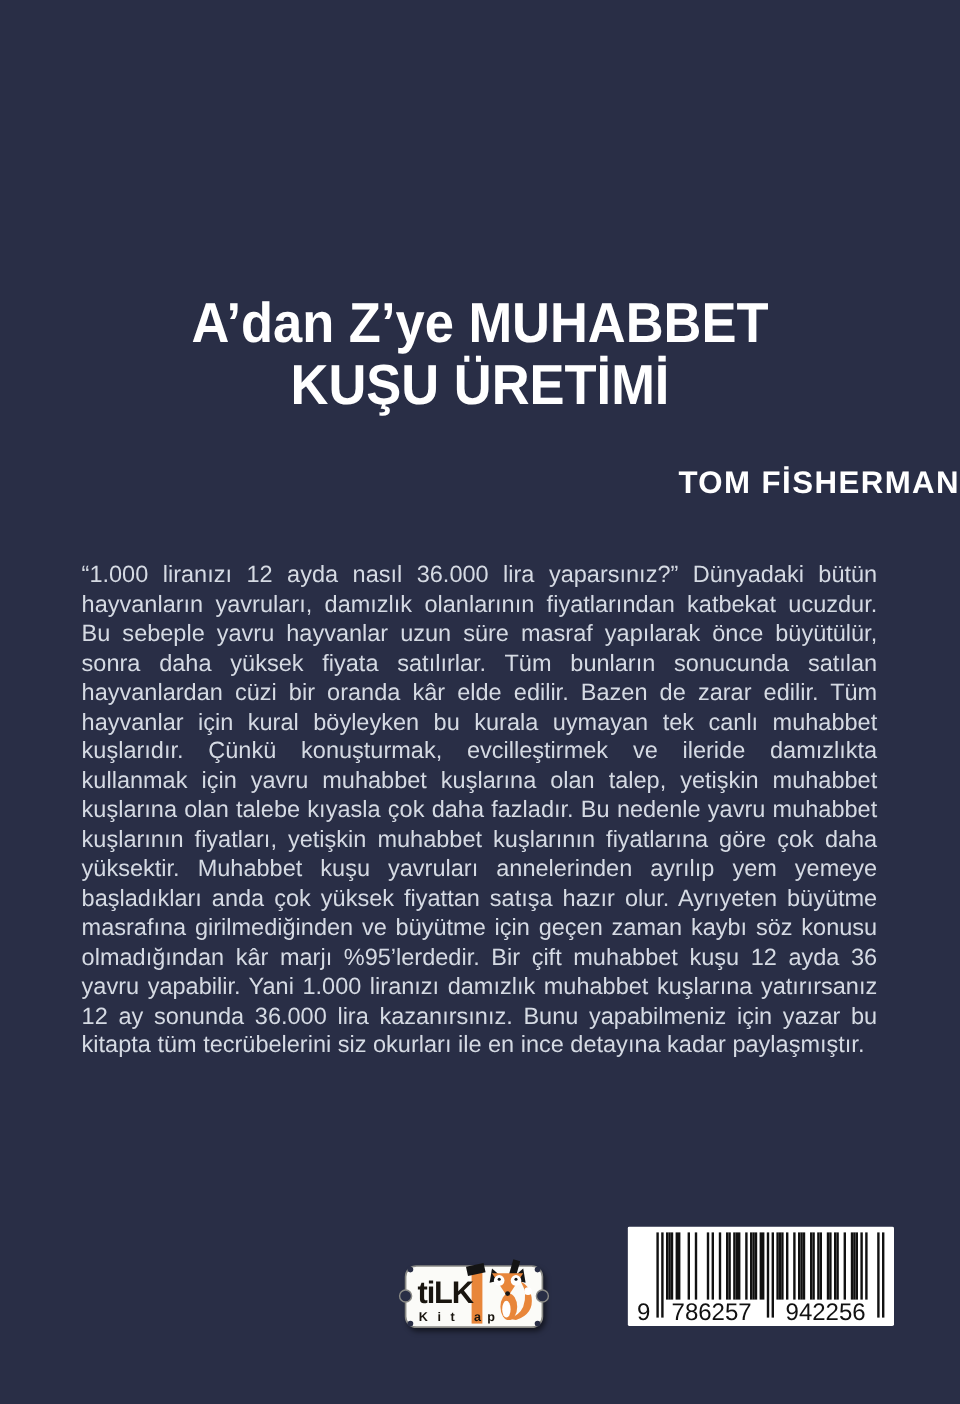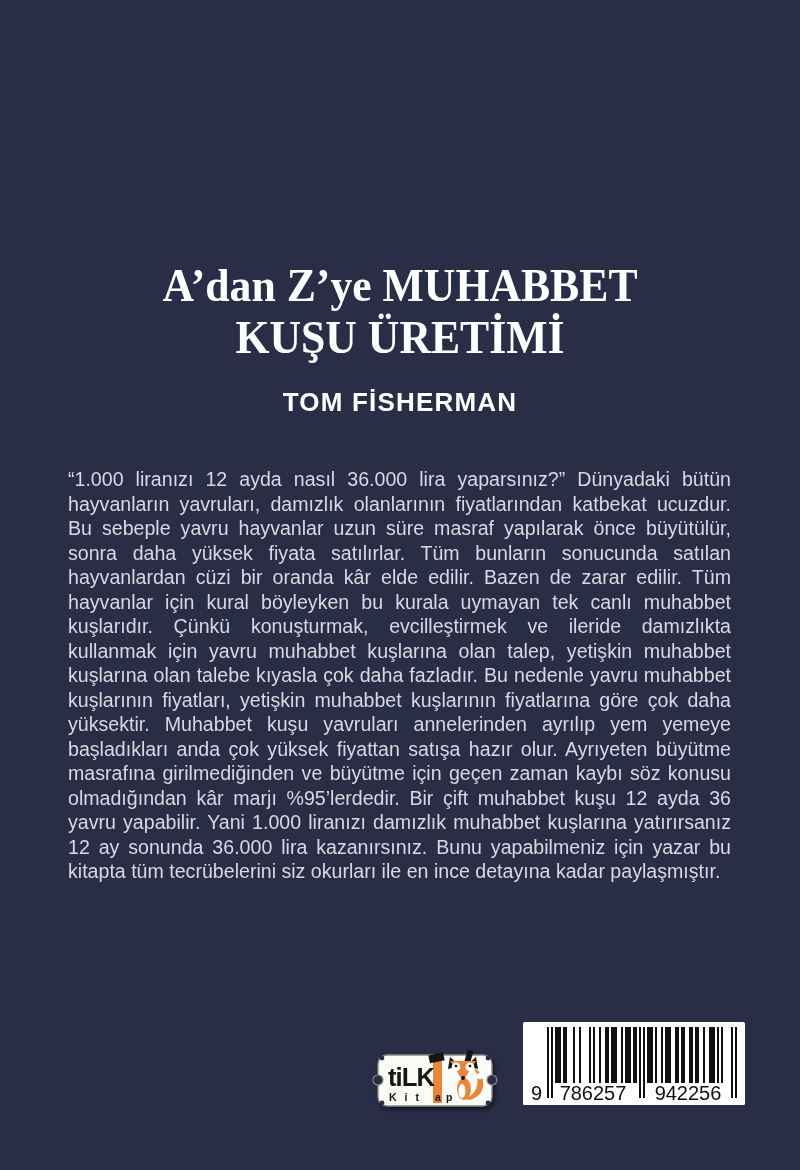--- a/index.html
+++ b/index.html
@@ -9,55 +9,54 @@
     font-family: "Liberation Sans", "DejaVu Sans", sans-serif;
     overflow: hidden;
   }
   .cover {
     position: relative;
     width: 800px; height: 1170px;
     background: #292e46;
   }
   .title {
     position: absolute; top: 243px; left: 0; right: 0;
-    margin: 16px;
+    margin: 0;
     text-align: center;
     color: #ffffff;
     font-size: 47px;
     font-weight: bold;
     line-height: 52px;
     letter-spacing: 0;
-    font-family: Liberation Serif, serif;
   }
   .title-line {
     display: block;
     transform: scaleX(0.93);
     transform-origin: 50% 50%;
     white-space: nowrap;
   }
   .author {
     position: absolute; top: 387px; left: 0; right: 0;
-    text-align: center;
+    text-align: right;
     color: #ffffff;
     font-size: 26px;
     font-weight: bold;
     letter-spacing: 1.2px;
   }
   .blurb {
     position: absolute; top: 467px; left: 68px;
     width: 663px;
     margin: 0;
     color: #d5dae3;
     font-size: 19.6px;
     line-height: 24.5px;
     text-align: justify;
     hyphens: none;
   }
   .logo {
-    position: absolute; left: 376px; top: 1050px;
+    position: absolute; left: 336px; top: 1050px;
     width: 120px; height: 62px;
   }
   .logo svg { overflow: visible; display: block; }
   .badge-body { filter: drop-shadow(2px 3px 2px rgba(0,0,0,0.5)); }
   .barcode {
     position: absolute; left: 523px; top: 1022px;
     width: 222px; height: 83px;
   }
   .barcode svg { display: block; }
   .bc-num {

